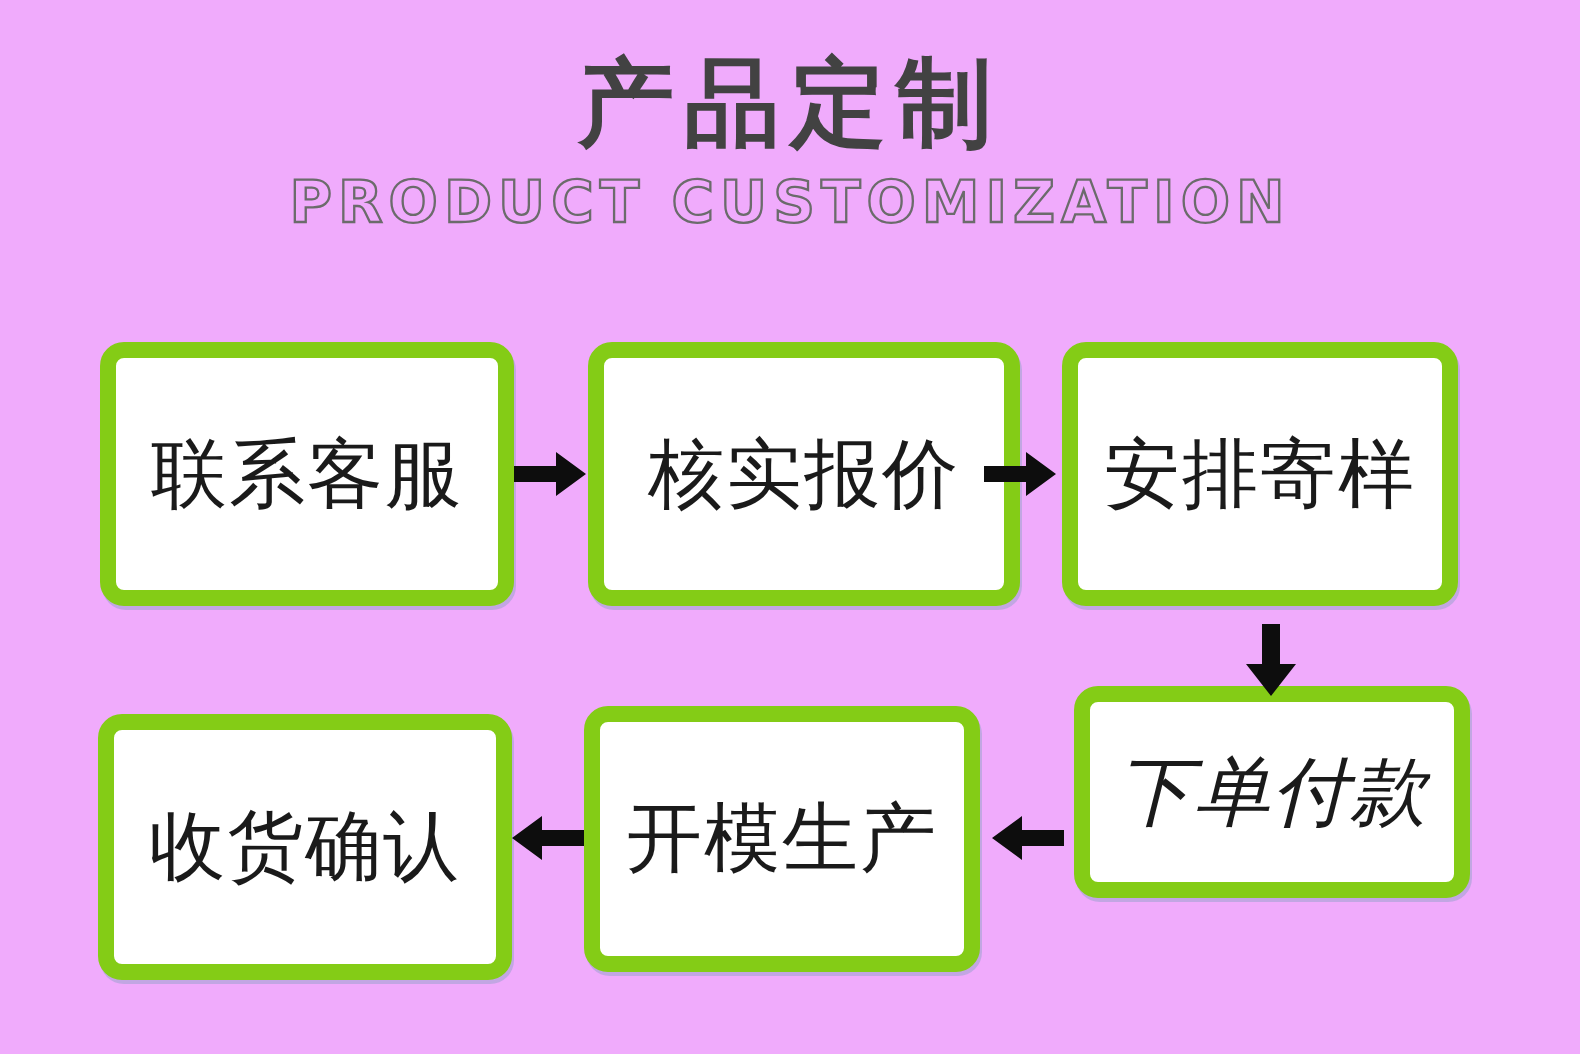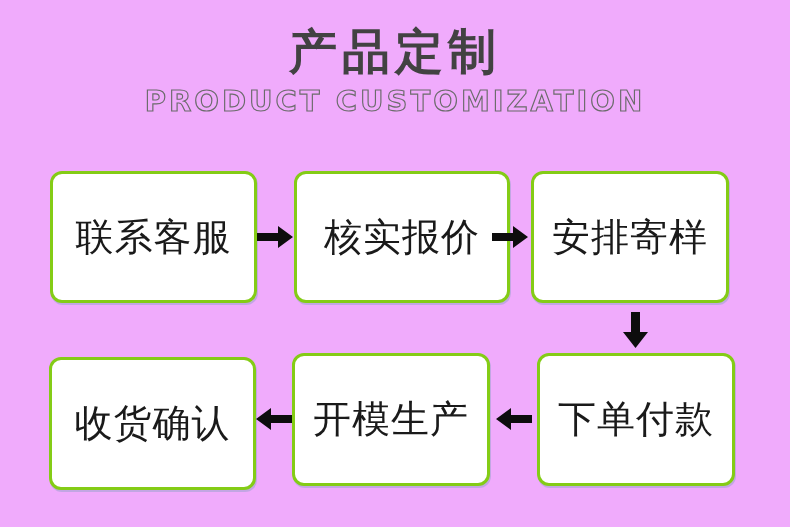--- a/index.html
+++ b/index.html
@@ -44,41 +44,41 @@
       color: transparent;
       -webkit-text-stroke: 1.15px #6b6b6b;
     }
   }
 
   
   .flow-box {
     position: absolute;
     box-sizing: border-box;
     background: #ffffff;
-    border: 3px solid #84cc16;
+    border: 8px solid #84cc16;
     border-radius: 12px;
     display: flex;
     align-items: center;
     justify-content: center;
     box-shadow: 1px 2px 0 rgba(138, 160, 197, 0.45);
   }
   .flow-label {
     font-family: "Liberation Serif", "DejaVu Serif", serif;
     font-size: 38px;
     color: #1a1a1a;
     letter-spacing: 1px;
     white-space: nowrap;
   }
 
   .pos-r1c1 { left: 50px;  top: 171px; width: 207px; height: 132px; }
   .pos-r1c2 { left: 294px; top: 171px; width: 216px; height: 132px; }
   .pos-r1c3 { left: 531px; top: 171px; width: 198px; height: 132px; }
   .pos-r2c1 { left: 49px;  top: 357px; width: 207px; height: 133px; }
   .pos-r2c2 { left: 292px; top: 353px; width: 198px; height: 133px; }
-  .pos-r2c3 { left: 537px; top: 353px; width: 198px; height: 133px; }
+  .pos-r2c3 { left: 537px; top: 343px; width: 198px; height: 106px; font-style: italic; }
 
   
   .arrow { position: absolute; line-height: 0; }
   .arrow svg { display: block; }
   .arrow polygon { fill: #0d0d0d; }
   .pos-a1 { left: 257px; top: 226px; }
   .pos-a2 { left: 492px; top: 226px; }
   .pos-a3 { left: 623px; top: 312px; }
   .pos-a4 { left: 496px; top: 408px; }
   .pos-a5 { left: 256px; top: 408px; }

